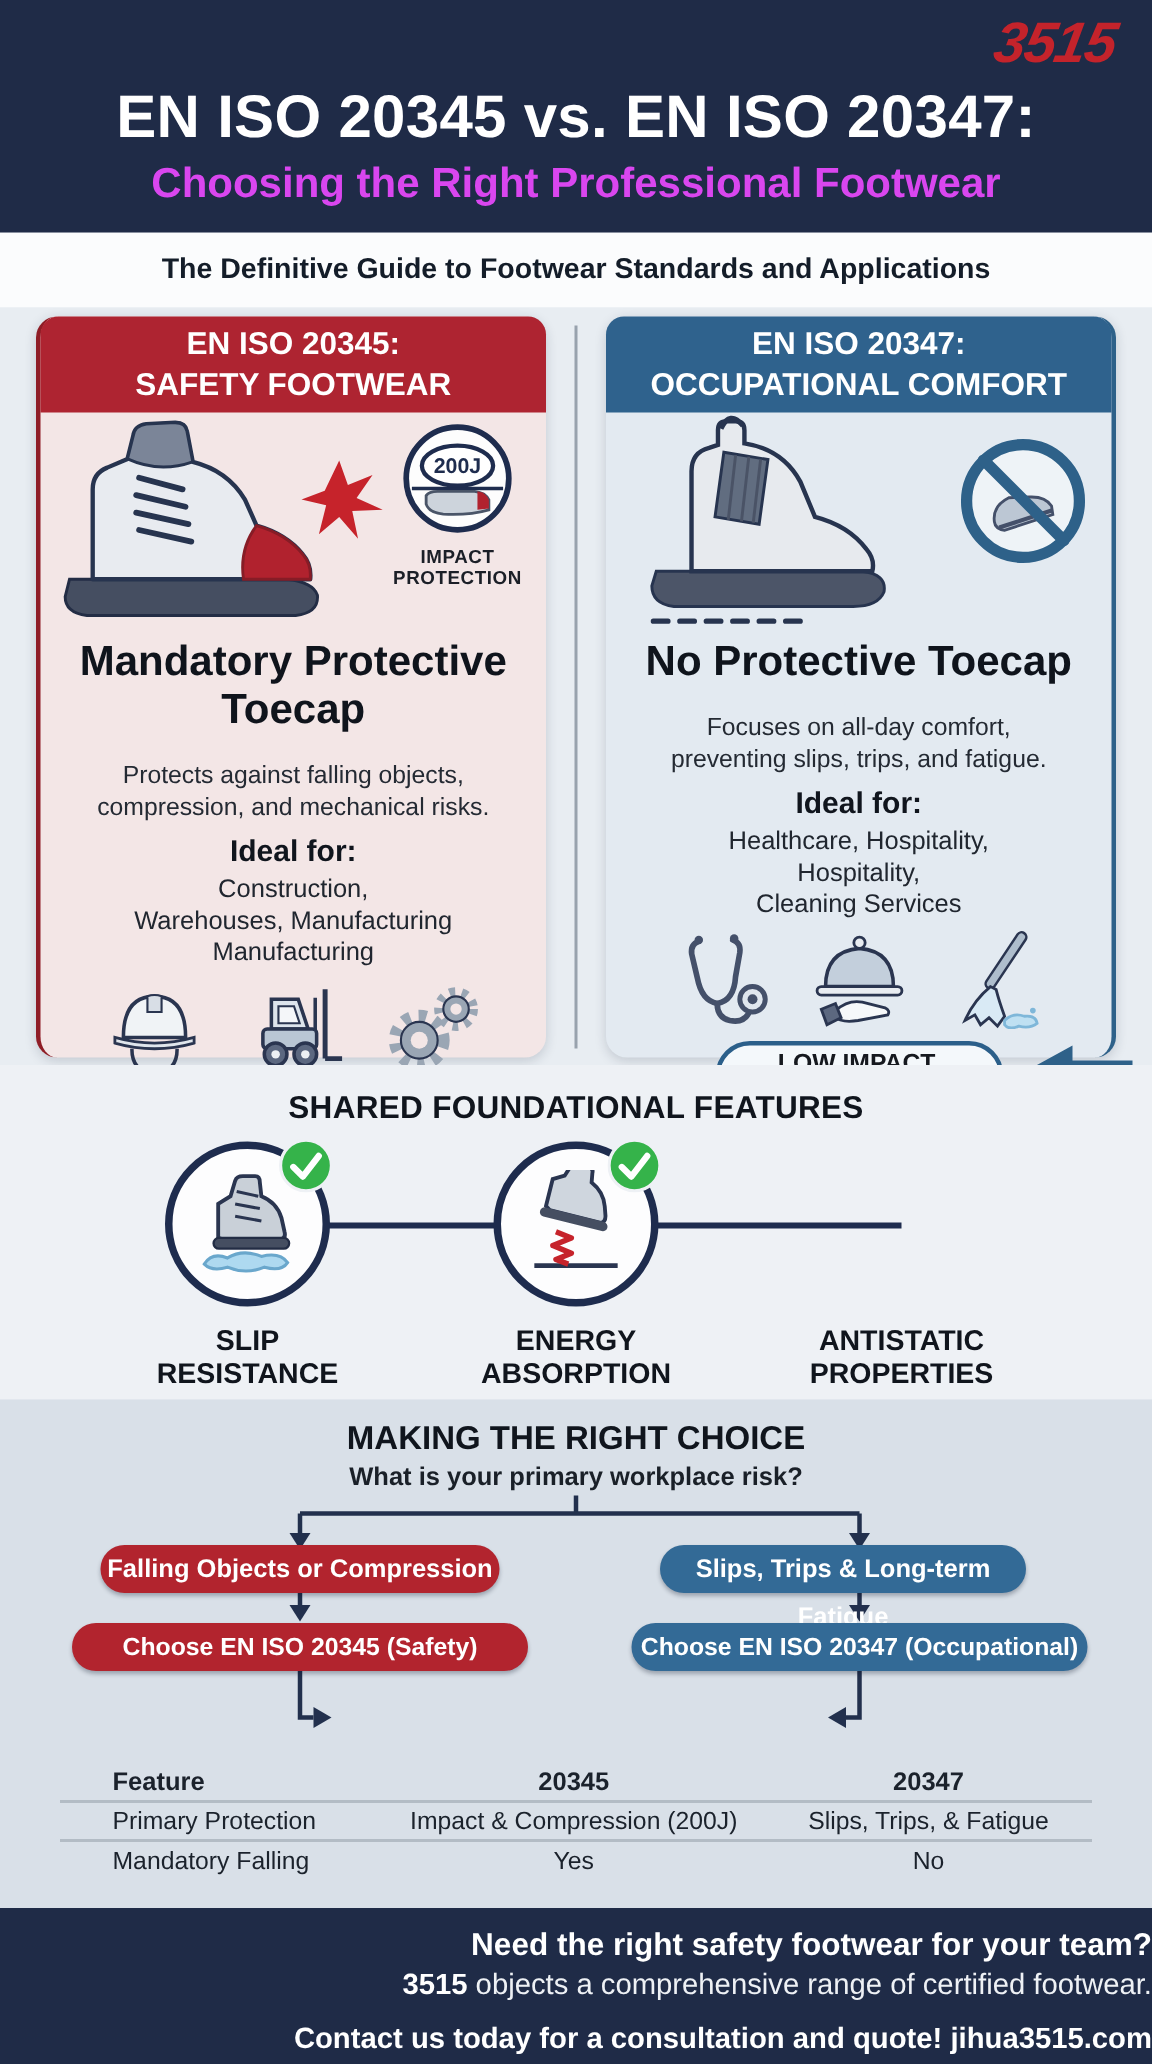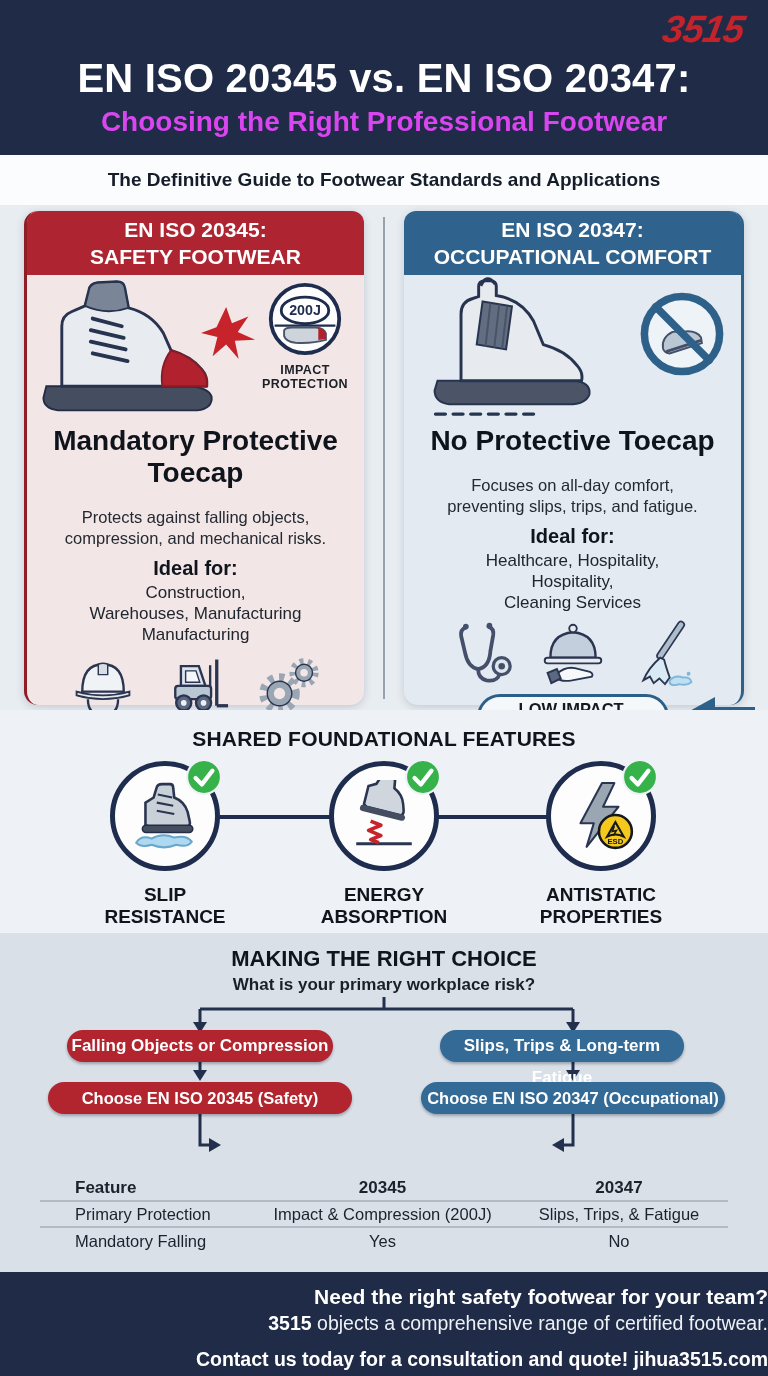--- a/index.html
+++ b/index.html
@@ -277,33 +277,20 @@
         <g transform="rotate(14 50 34)">
           <path d="M14,32 L14,14 L21,10 L23,4 Q24,1 28,1 L35,1 Q38,1 38,4 L39,10 Q48,14 51,23 L53,29 Q54,33 51,34 L17,34 Z" fill="#cfd6de" stroke="#2a3550" stroke-width="2.5"></path>
           <rect x="11" y="33" width="45" height="6" rx="3" fill="#454e61"></rect>
         </g>
       </svg>
       <svg class="check" width="36" height="36" viewBox="0 0 34 34">
         <circle cx="17" cy="17" r="16" fill="#35b34a" stroke="#eef1f5" stroke-width="2"></circle>
         <polyline points="9,18 15,24 25,11" fill="none" stroke="#fff" stroke-width="4" stroke-linecap="round" stroke-linejoin="round"></polyline>
       </svg>
     </div>
-    <div class="fcircle" style="left:546px;">
-      <svg class="ficon" width="72" height="72" viewBox="0 0 70 70">
-        <polygon points="36,3 15,42 28,42 21,65 52,26 37,26 48,3" fill="#9aa6b2" stroke="#2a3550" stroke-width="2" stroke-linejoin="round"></polygon>
-        <circle cx="49" cy="50" r="16" fill="#f5c91c" stroke="#15181d" stroke-width="2.5"></circle>
-        <path d="M41,55 L49,41 L57,55 Q49,51 41,55 Z" fill="none" stroke="#15181d" stroke-width="2"></path>
-        <polyline points="48,45 46,50 50,49 47,54" stroke="#15181d" stroke-width="1.5" fill="none"></polyline>
-        <text x="49" y="62" font-size="7.5" font-weight="bold" text-anchor="middle" fill="#15181d">ESD</text>
-      </svg>
-      <svg class="check" width="36" height="36" viewBox="0 0 34 34">
-        <circle cx="17" cy="17" r="16" fill="#35b34a" stroke="#eef1f5" stroke-width="2"></circle>
-        <polyline points="9,18 15,24 25,11" fill="none" stroke="#fff" stroke-width="4" stroke-linecap="round" stroke-linejoin="round"></polyline>
-      </svg>
-    </div>
 
     <div class="flabel ml" style="left:55px;">SLIP
 RESISTANCE</div>
     <div class="flabel ml" style="left:274px;">ENERGY
 ABSORPTION</div>
     <div class="flabel ml" style="left:491px;">ANTISTATIC
 PROPERTIES</div>
   </div>
 
   <div class="choice">

